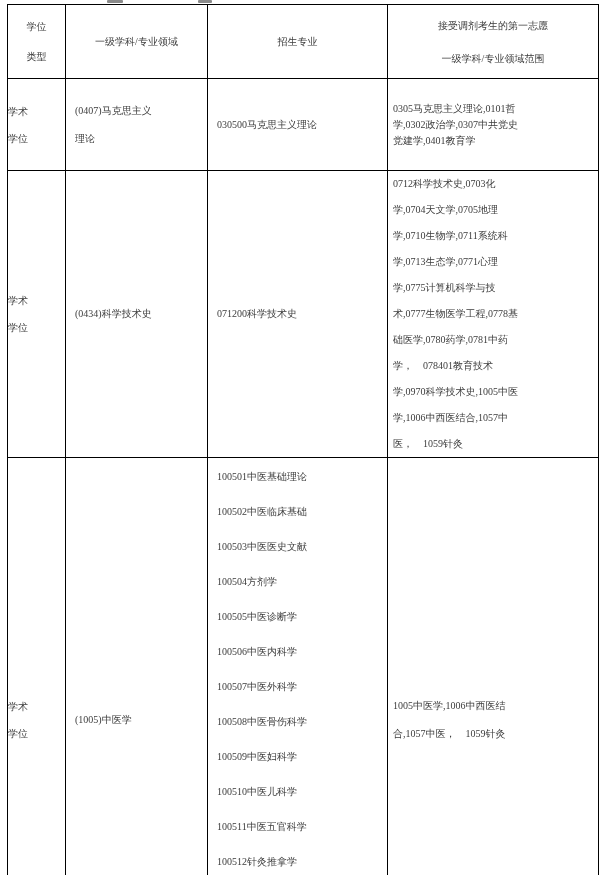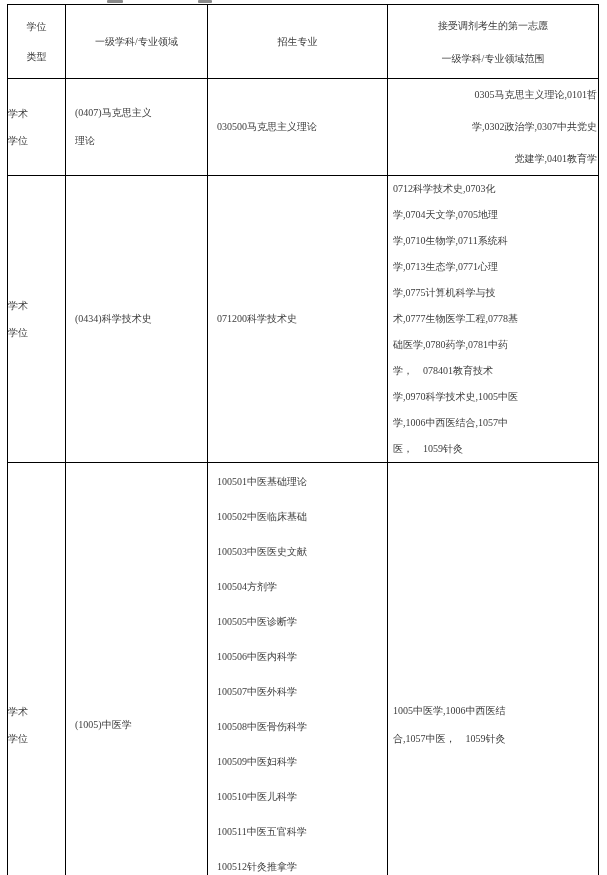--- a/index.html
+++ b/index.html
@@ -52,21 +52,21 @@
 
   td.degree { line-height: 27px; text-align: left; white-space: pre; }
   td.disc   { padding-left: 9px; line-height: 28px; white-space: pre; }
 
   td.majors { padding-left: 9px; }
   .major-item { line-height: 28px; }
   tr.r2 td.majors { vertical-align: top; padding-top: 1px; }
   tr.r2 .major-item { line-height: 35px; }
 
   td.scope { padding-left: 5px; padding-right: 1px; white-space: pre; }
-  tr.r0 td.scope { line-height: 32px; text-align: right; }
+  tr.r0 td.scope { line-height: 16px; }
   tr.r1 td.scope { line-height: 26px; margin-left: 13px; }
   tr.r2 td.scope { line-height: 28px; }
 </style>
 </head>
 <body>
 
 <div class="page">
   <div class="frag frag1"></div>
   <div class="frag frag2"></div>
 

